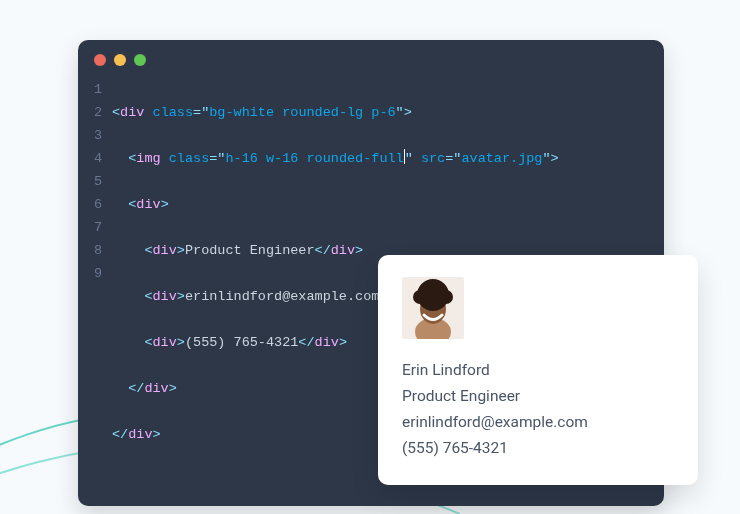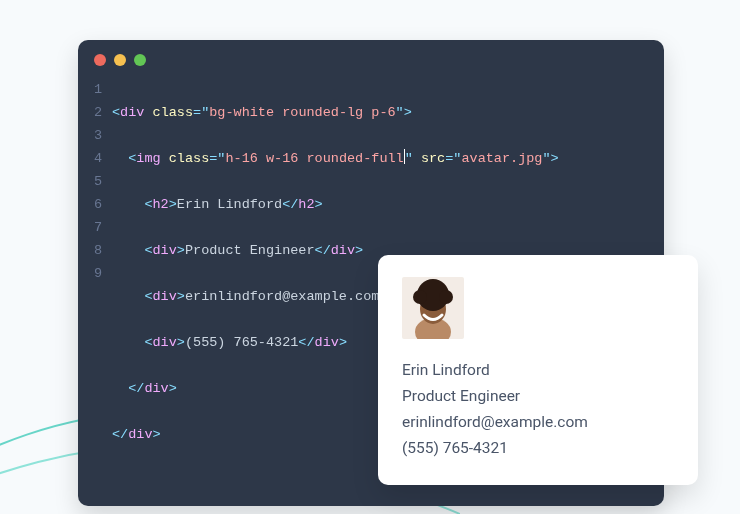--- a/index.html
+++ b/index.html
@@ -40,22 +40,22 @@
   .gutter {
     width: 34px;
     text-align: right;
     color: #687692;
     padding-right: 10px;
     user-select: none;
   }
   .lines { flex: 1; color: #cbd5e0; white-space: pre; }
   .p  { color: #89ddff; }   
   .tg { color: #f0abfc; }   
-  .at { color: #fef9c3; }   
-  .st { color: #fca5a5; }   
+  .at { color: #0ea5e9; }   
+  .st { color: #0ea5e9; }   
   .tx { color: #cbd5e0; }   
   .caret {
     display: inline-block;
     width: 1px;
     height: 15px;
     background: #fff;
     vertical-align: -2px;
     margin: 0 0px;
   }
   .card {
@@ -108,21 +108,21 @@
       <div>4</div>
       <div>5</div>
       <div>6</div>
       <div>7</div>
       <div>8</div>
       <div>9</div>
     </div>
     <div class="lines">
 <div><span class="p">&lt;</span><span class="tg">div</span><span> </span><span class="at">class</span><span class="p">=</span><span class="p">"</span><span class="st">bg-white rounded-lg p-6</span><span class="p">"</span><span class="p">&gt;</span></div>
 <div><span>  </span><span class="p">&lt;</span><span class="tg">img</span><span> </span><span class="at">class</span><span class="p">=</span><span class="p">"</span><span class="st">h-16 w-16 rounded-full</span><span class="caret"></span><span class="p">"</span><span> </span><span class="at">src</span><span class="p">=</span><span class="p">"</span><span class="st">avatar.jpg</span><span class="p">"</span><span class="p">&gt;</span></div>
-<div><span>    </span><span class="p">&lt;</span><span class="tg">h2</span><span class="p">&gt;</span><span class="tx">Erin Lindford</span><span class="p">&lt;/</span><span class="tg">h2</span><span class="p">&gt;</span></div>
+<div><span>  </span><span class="p">&lt;</span><span class="tg">div</span><span class="p">&gt;</span></div>
 <div><span>    </span><span class="p">&lt;</span><span class="tg">div</span><span class="p">&gt;</span><span class="tx">Product Engineer</span><span class="p">&lt;/</span><span class="tg">div</span><span class="p">&gt;</span></div>
 <div><span>    </span><span class="p">&lt;</span><span class="tg">div</span><span class="p">&gt;</span><span class="tx">erinlindford@example.com</span><span class="p">&lt;/</span><span class="tg">div</span><span class="p">&gt;</span></div>
 <div><span>    </span><span class="p">&lt;</span><span class="tg">div</span><span class="p">&gt;</span><span class="tx">(555) 765-4321</span><span class="p">&lt;/</span><span class="tg">div</span><span class="p">&gt;</span></div>
 <div><span>  </span><span class="p">&lt;/</span><span class="tg">div</span><span class="p">&gt;</span></div>
 <div><span class="p">&lt;/</span><span class="tg">div</span><span class="p">&gt;</span></div>
     </div>
   </div>
 </div>
 
 <div class="card">

